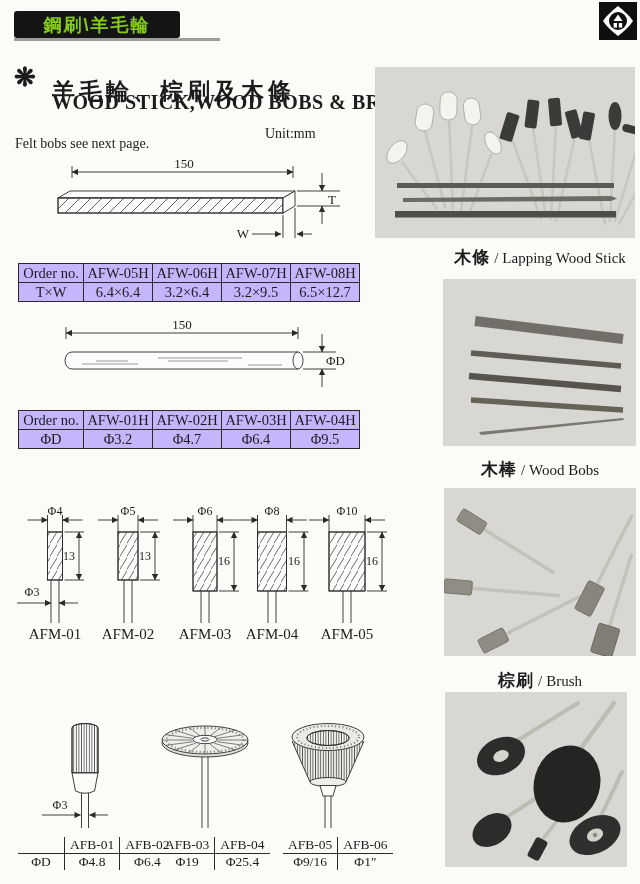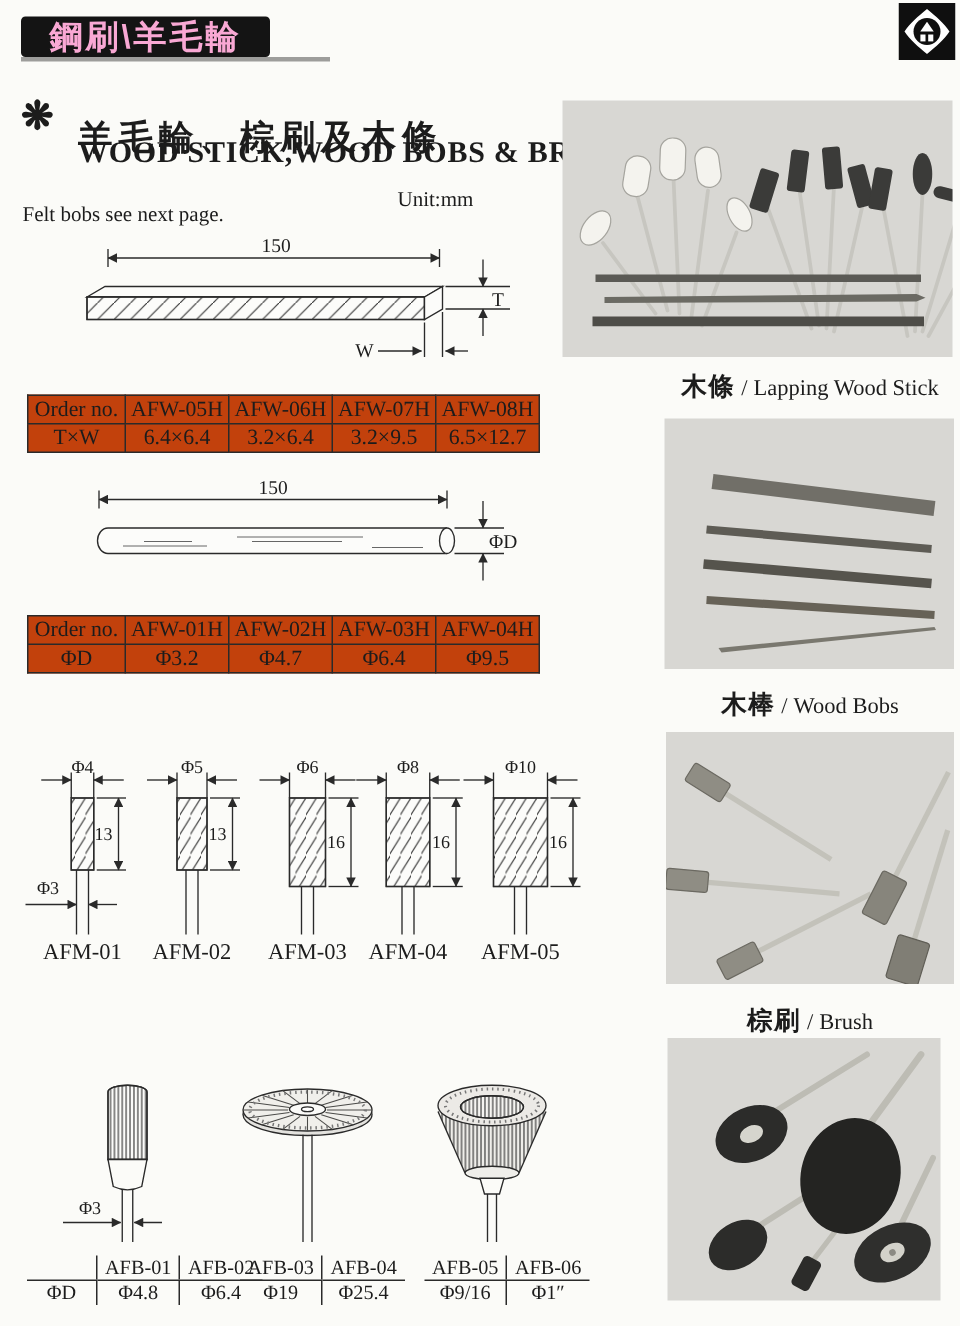--- a/index.html
+++ b/index.html
@@ -1,36 +1,36 @@
 <!DOCTYPE html>
 <html><head>
 <meta charset="utf-8">
 <style>
   html,body{margin:0;padding:0;background:#e8e8e6;}
   .page{position:relative;width:640px;height:884px;background:#fbfbf8;overflow:hidden;
         font-family:"Liberation Serif",serif;color:#1c1c1c;}
-  .tab{position:absolute;left:14px;top:11px;width:166px;height:27px;background:#141414;color:#f9a8d4;
+  .tab{position:absolute;left:14px;top:11px;width:166px;height:27px;background:#141414;color:#84cc16;
        display:flex;align-items:center;justify-content:center;font-family:"Liberation Sans",sans-serif;
-       font-weight:bold;font-size:22px;letter-spacing:2px;border-radius:3px;}
+       font-weight:bold;font-size:18px;letter-spacing:2px;border-radius:3px;}
   .tab-underline{position:absolute;left:14px;top:38px;width:206px;height:2.5px;background:#9d9d9b;}
   .logo{position:absolute;left:599px;top:2px;width:38px;height:38px;}
   .bullet{position:absolute;left:14px;top:62px;font-size:26px;font-weight:bold;}
   .title-zh{position:absolute;left:52px;top:76px;font-size:23px;font-weight:bold;letter-spacing:4px;
             font-family:"Liberation Sans",sans-serif;}
   .title-en{position:absolute;left:52px;top:91px;font-size:20px;font-weight:bold;letter-spacing:.5px;}
   .note-zh{position:absolute;left:15px;top:117px;font-size:15px;letter-spacing:2px;}
   .note-en{position:absolute;left:15px;top:136px;font-size:14px;}
   .unit{position:absolute;left:265px;top:126px;font-size:14px;}
 
   .drawing{position:absolute;}
   #draw1{left:10px;top:158px;} #draw2{left:10px;top:320px;}
   #drawBobs{left:8px;top:492px;} #drawBrush{left:10px;top:695px;}
   .drawing text{fill:#1c1c1c;font-family:"Liberation Serif",serif;}
 
-  table.spec{position:absolute;border-collapse:collapse;background:#c2410c;}
+  table.spec{position:absolute;border-collapse:collapse;background:#c4b5fd;}
   .spec td{border:1.3px solid #2a2a2a;text-align:center;font-size:14.5px;height:18px;padding:0 2px;}
   .spec .c0{width:60px;} .spec .c{width:64px;}
   #table1{left:18px;top:263px;} #table2{left:18px;top:410px;}
 
   table.afb{position:absolute;border-collapse:collapse;}
   .afb td{text-align:center;font-size:13.5px;height:16px;padding:0 5px;}
   .afb tr:first-child td{border-bottom:1.3px solid #2a2a2a;}
   .afb td + td{border-left:1.3px solid #2a2a2a;}
   #afb1{left:18px;top:837px;} #afb2{left:160px;top:837px;} #afb3{left:283px;top:837px;}
   .afb .w1{min-width:36px;margin-left:32px;} .afb .w2{min-width:40px;}

